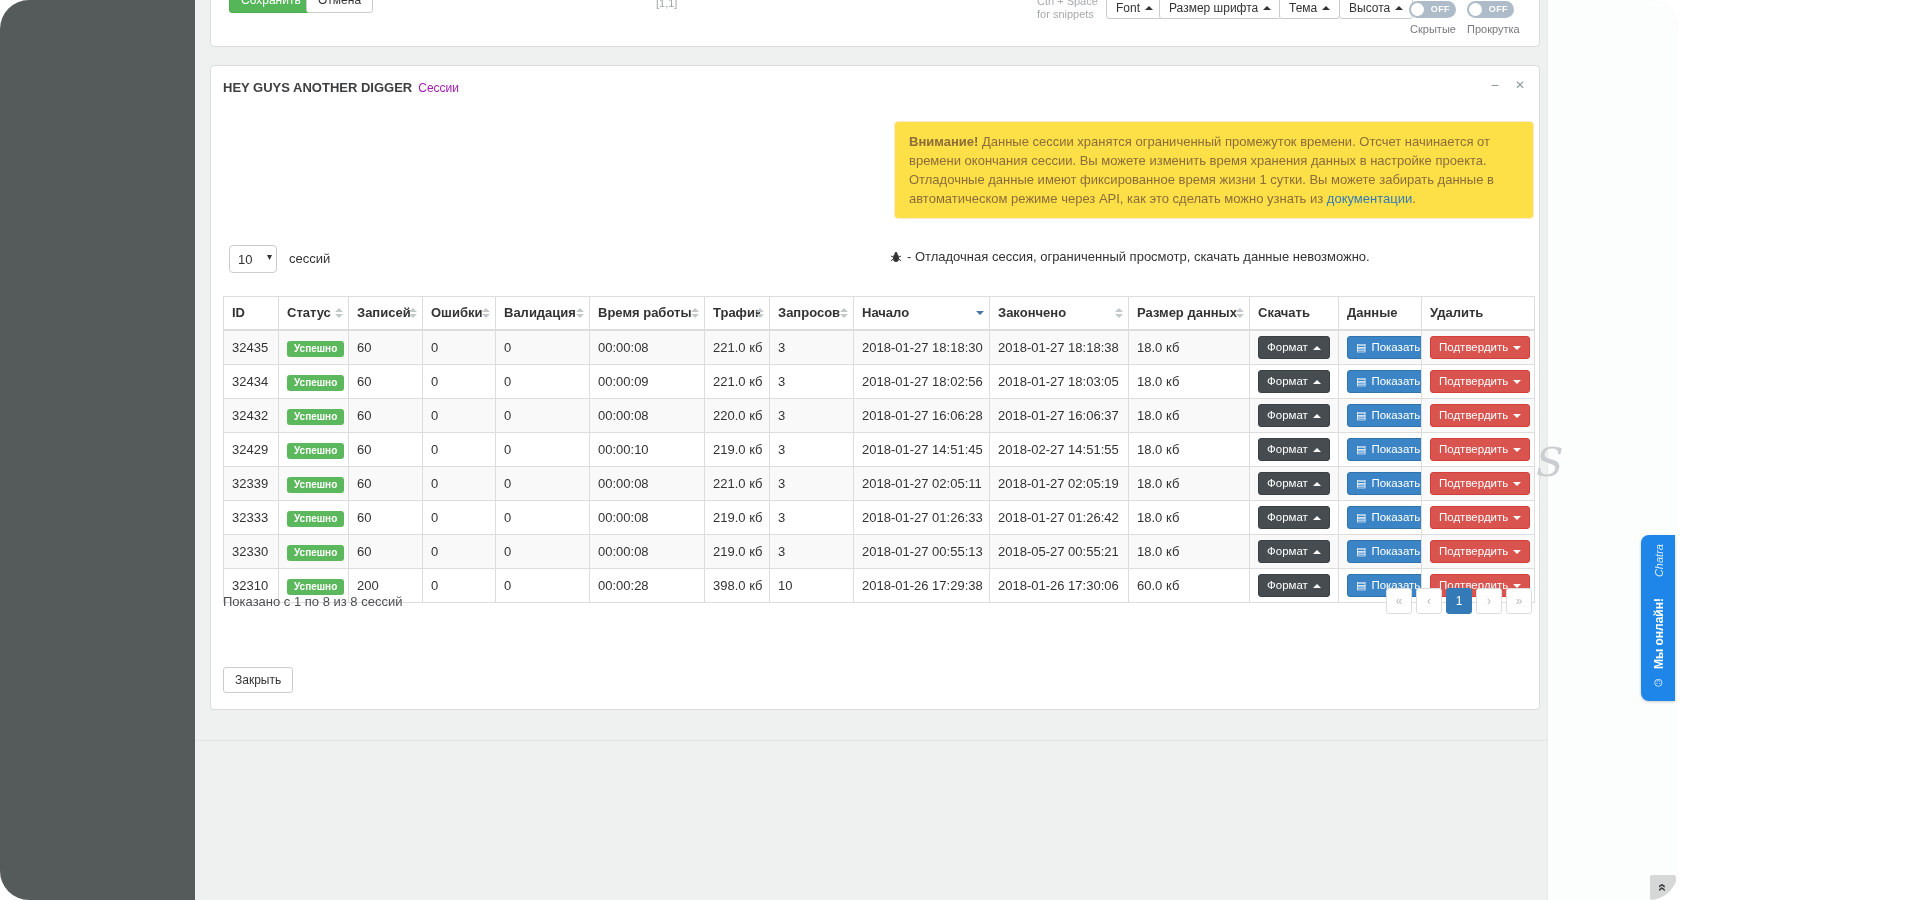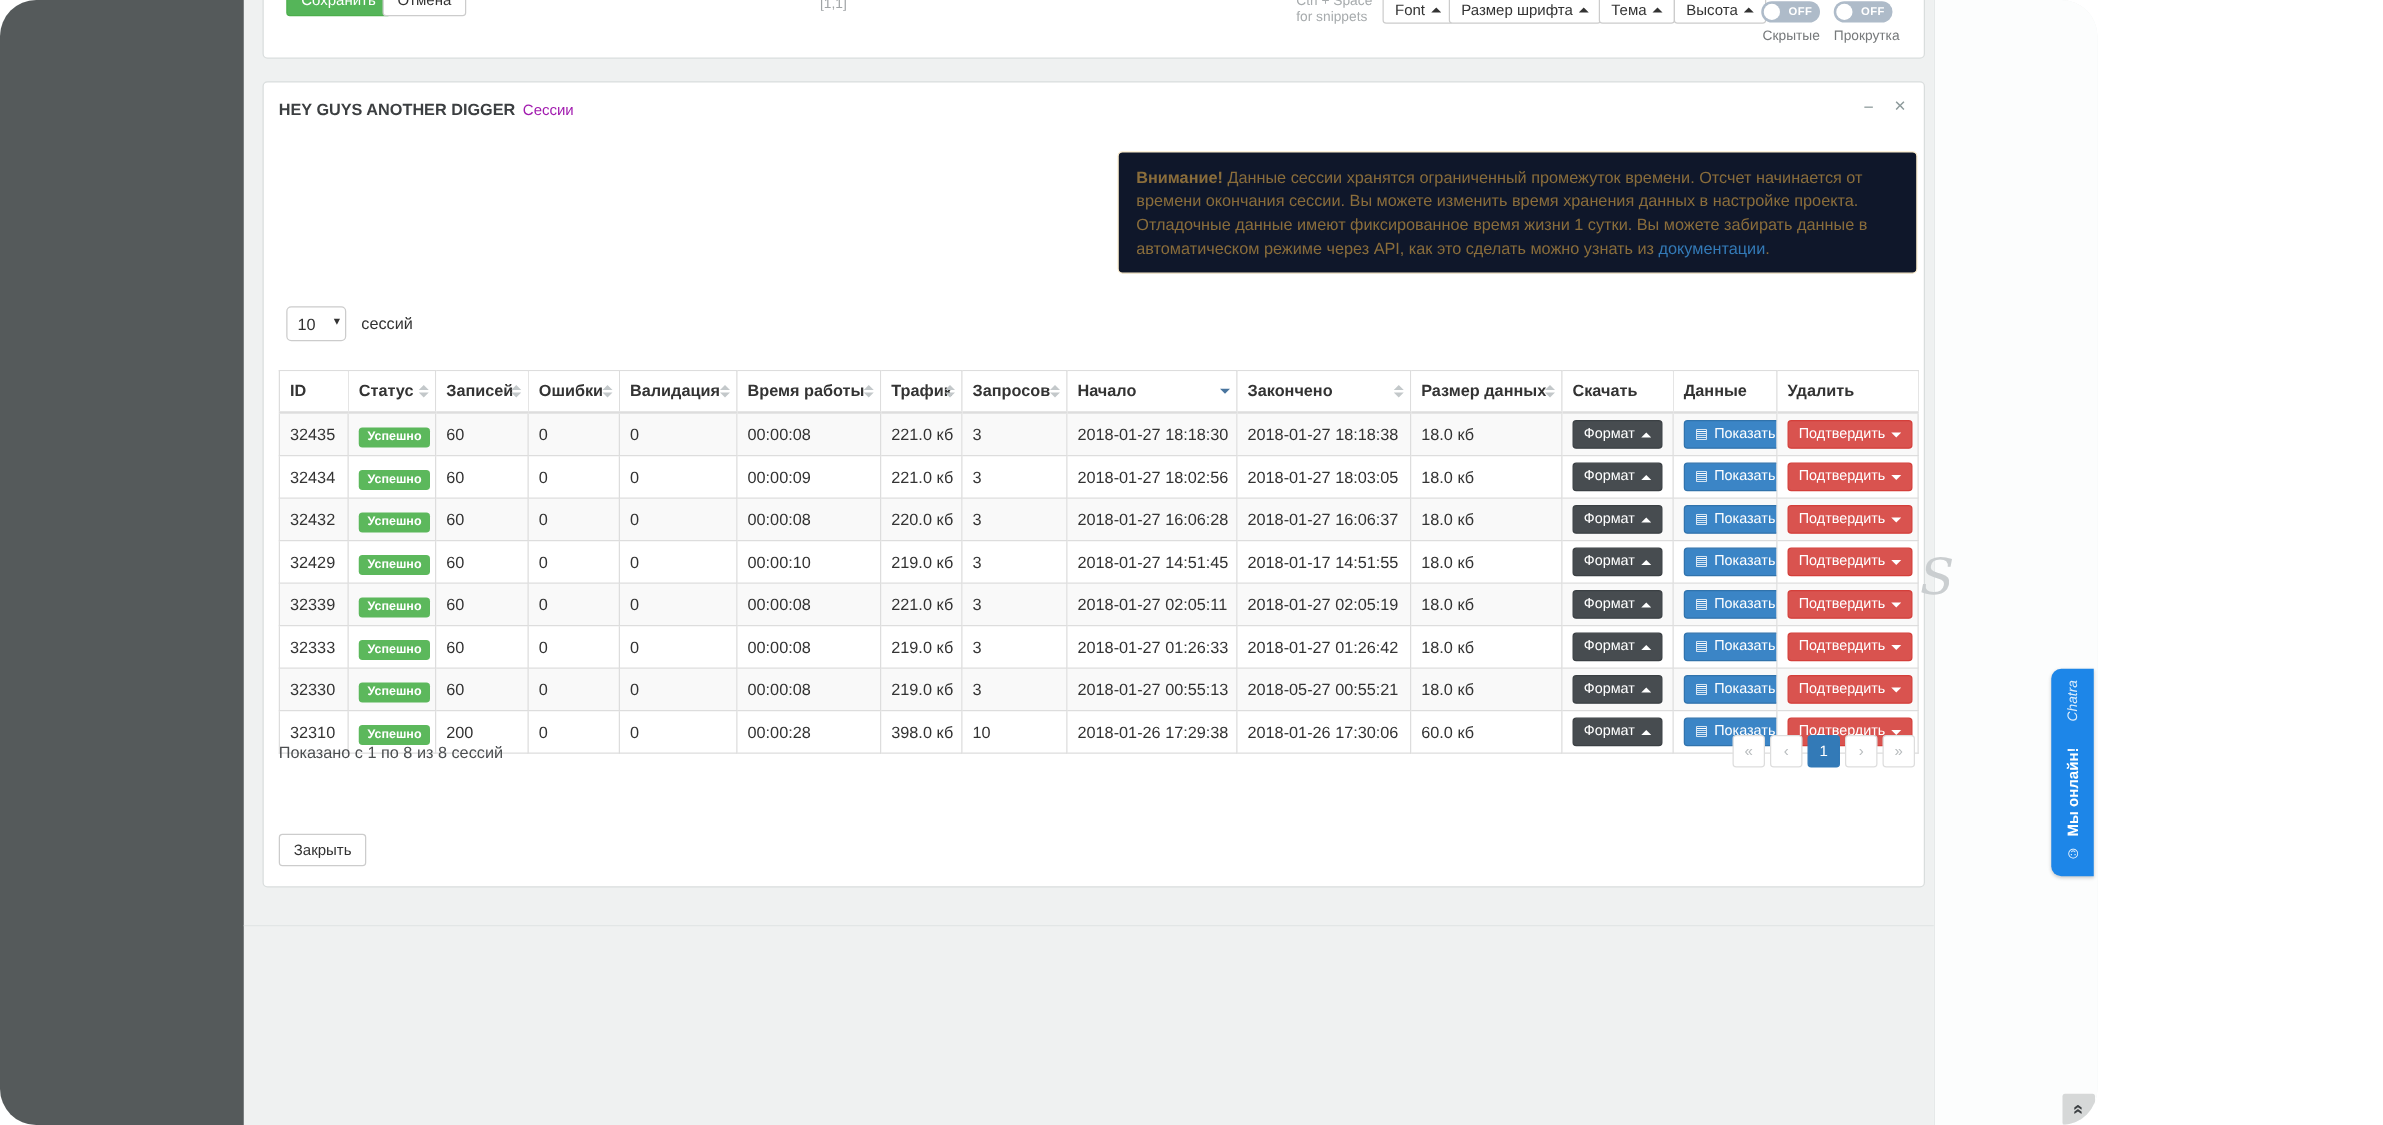--- a/index.html
+++ b/index.html
@@ -34,21 +34,21 @@
   .panel .ttl{position:absolute;left:12px;top:14px;font-size:13px;font-weight:bold;color:#3c3f41;}
   .panel .sub{font-weight:normal;color:#a21caf;font-size:12px;margin-left:6px;}
   .win-ic{position:absolute;top:11px;font-size:14px;color:#8d9a9b;cursor:pointer;line-height:16px;}
   .ic-min{right:40px;}  .ic-close{right:14px;font-size:12px;}
 
   .export-wrap{position:absolute;left:12px;top:61px;width:644px;height:30px;border:1px solid #ccc;border-radius:4px;
                display:flex;align-items:center;padding:0 9px;gap:7px;background:#fff;}
   .export-wrap input{border:none;outline:none;flex:1;font:13px "Liberation Sans",sans-serif;color:#333;background:transparent;}
   .export-wrap input::placeholder{color:#9aa0a2;}
 
-  .alert-warn{position:absolute;left:683px;top:55px;width:640px;min-height:93px;background:#0f172a;
+  .alert-warn{position:absolute;left:683px;top:55px;width:640px;min-height:93px;background:#fde047;
               border:1px solid #faebcc;border-radius:4px;padding:10px 14px;color:#8a6d3b;font-size:13px;line-height:19px;}
   .alert-warn b{color:#8a6d3b;}
   .alert-warn a{color:#337ab7;text-decoration:none;cursor:pointer;}
 
   .sel-wrap{position:absolute;left:18px;top:179px;width:48px;height:28px;}
   .sel-wrap select{appearance:none;-webkit-appearance:none;width:100%;height:100%;border:1px solid #ccc;border-radius:4px;
                    background:#fff;font:13px "Liberation Sans",sans-serif;color:#333;padding:2px 16px 2px 8px;}
   .sel-wrap:after{content:"▾";position:absolute;right:5px;top:6px;font-size:10px;color:#333;pointer-events:none;}
   .sel-label{position:absolute;left:78px;top:185px;color:#333;}
   .debug-note{position:absolute;left:679px;top:183px;color:#333;display:flex;align-items:center;gap:5px;}
@@ -157,20 +157,31 @@
 
     <div class="alert-warn">
       <b>Внимание!</b><span> Данные сессии хранятся ограниченный промежуток времени. Отсчет начинается от времени окончания сессии. Вы можете изменить время хранения данных в настройке проекта. Отладочные данные имеют фиксированное время жизни 1 сутки. Вы можете забирать данные в автоматическом режиме через API, как это сделать можно узнать из </span><a>документации</a><span>.</span>
     </div>
 
     <div class="sel-wrap">
       <select><option>10</option></select>
     </div>
     <span class="sel-label">сессий</span>
 
+    <div class="debug-note">
+      <svg width="12" height="12" viewBox="0 0 12 12">
+        <ellipse cx="6" cy="7" rx="3" ry="4" fill="#333"></ellipse>
+          <circle cx="6" cy="2.6" r="1.5" fill="#333"></circle>
+        <line x1="1" y1="5" x2="3" y2="6" stroke="#333"></line>
+          <line x1="11" y1="5" x2="9" y2="6" stroke="#333"></line>
+        <line x1="1" y1="9.6" x2="3" y2="8.4" stroke="#333"></line>
+          <line x1="11" y1="9.6" x2="9" y2="8.4" stroke="#333"></line>
+      </svg>
+      <span>- Отладочная сессия, ограниченный просмотр, скачать данные невозможно.</span>
+    </div>
 
     <table class="sess">
       <colgroup>
         <col style="width:55px">
           <col style="width:70px">
           <col style="width:74px">
           <col style="width:73px">
         <col style="width:94px">
           <col style="width:115px">
           <col style="width:65px">
@@ -308,21 +319,21 @@
           <tr>
             <td>32429</td>
             <td><span class="label-success">Успешно</span></td>
             <td>60</td>
             <td>0</td>
             <td>0</td>
             <td>00:00:10</td>
             <td>219.0 кб</td>
             <td>3</td>
             <td>2018-01-27 14:51:45</td>
-            <td>2018-01-17 14:51:55</td>
+            <td>2018-02-27 14:51:55</td>
             <td>18.0 кб</td>
             <td><button class="cellbtn b-dark">
                 <span>Формат</span>
                 <i class="cu"></i>
               </button></td>
             <td><button class="cellbtn b-blue">
                 <i class="list-ic">▤</i>
                 <span>Показать</span>
               </button></td>
             <td><button class="cellbtn b-red">

